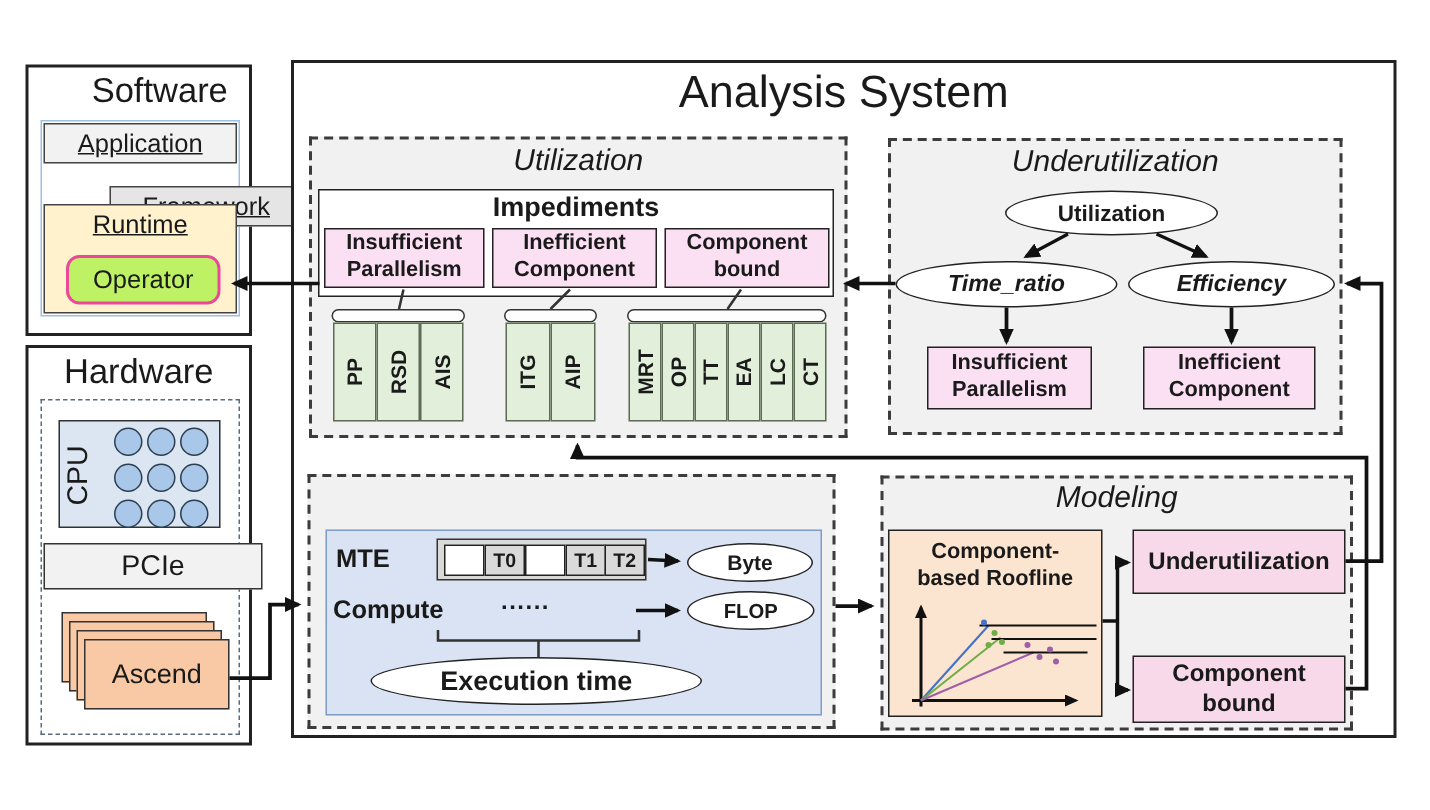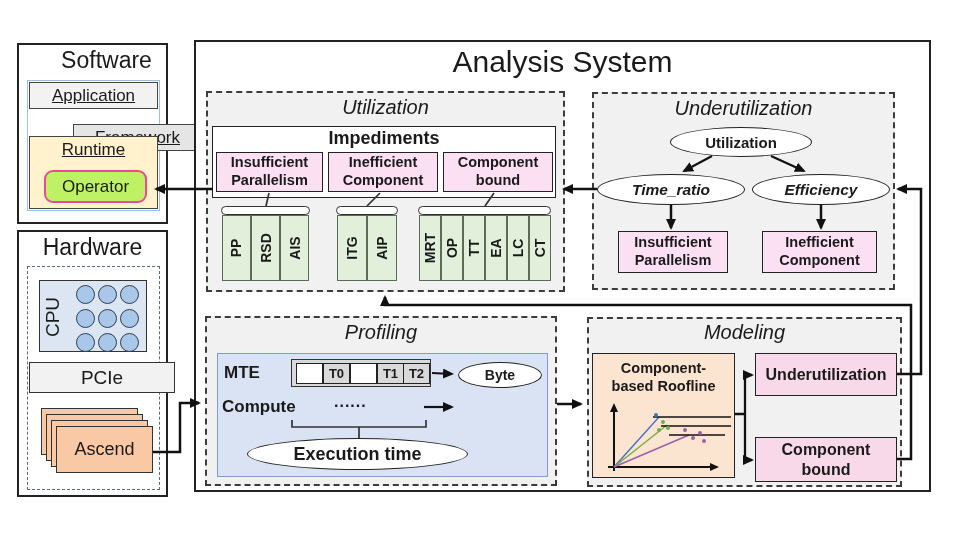--- a/index.html
+++ b/index.html
@@ -121,33 +121,33 @@
 
   <div class="abs panel" style="left:592px;top:92px;width:303px;height:198px;"></div>
   <div class="abs ptitle" style="left:592px;top:97px;width:303px;">Underutilization</div>
   <div class="abs ellipse b" style="left:670px;top:127px;width:142px;height:30px;font-size:15px;">Utilization</div>
   <div class="abs ellipse b" style="left:597px;top:174px;width:148px;height:31px;font-size:15.5px;font-style:italic;">Time_ratio</div>
   <div class="abs ellipse b" style="left:752px;top:174px;width:138px;height:31px;font-size:15.5px;font-style:italic;">Efficiency</div>
   <div class="abs pinkbox" style="left:618px;top:231px;width:110px;height:42px;">Insufficient Parallelism</div>
   <div class="abs pinkbox" style="left:762px;top:231px;width:115px;height:42px;">Inefficient Component</div>
 
   <div class="abs panel" style="left:205px;top:316px;width:352px;height:170px;"></div>
-  <div class="abs ptitle" style="left:205px;top:321px;width:352px;">Profiling</div>
   <div class="abs" style="left:217px;top:353px;width:331px;height:124px;background:#dae3f3;border:1.6px solid #7f9dc9;"></div>
   <div class="abs b" style="left:224px;top:363px;font-size:17px;">MTE</div>
   <div class="abs slotwrap" style="left:291px;top:359px;width:140px;height:28px;">
     <div class="slot white" style="left:4px;"></div>
     <div class="slot gray" style="left:31px;">T0</div>
     <div class="slot white" style="left:58px;"></div>
     <div class="slot gray" style="left:85px;">T1</div>
     <div class="slot gray" style="left:111px;">T2</div>
   </div>
   <div class="abs ellipse b" style="left:458px;top:362px;width:84px;height:26px;font-size:14px;">Byte</div>
   <div class="abs b" style="left:222px;top:397px;font-size:17px;">Compute</div>
   <div class="abs b" style="left:334px;top:393px;font-size:16px;letter-spacing:1px;">......</div>
+  <div class="abs ellipse b" style="left:458px;top:394px;width:85px;height:26px;font-size:13.5px;">FLOP</div>
   <div class="abs ellipse b" style="left:247px;top:438px;width:221px;height:32px;font-size:18px;">Execution time</div>
 
   <div class="abs panel" style="left:587px;top:317px;width:315px;height:170px;"></div>
   <div class="abs ptitle" style="left:587px;top:321px;width:315px;">Modeling</div>
   <div class="abs" style="left:592px;top:353px;width:143px;height:125px;background:#fce5d0;border:1.6px solid #222;">
     <div style="width:108px;margin:5px auto 0 auto;text-align:center;font-weight:bold;font-size:14.5px;line-height:1.25;">Component-based Roofline</div>
     <svg width="141" height="80" viewBox="0 0 141 80" style="position:absolute;left:0;top:43px;">
       <defs>
         <marker id="ah2" markerWidth="9" markerHeight="8" refX="7" refY="4" orient="auto" markerUnits="userSpaceOnUse">
           <path d="M0,0 L9,4 L0,8 z" fill="#111"></path>

